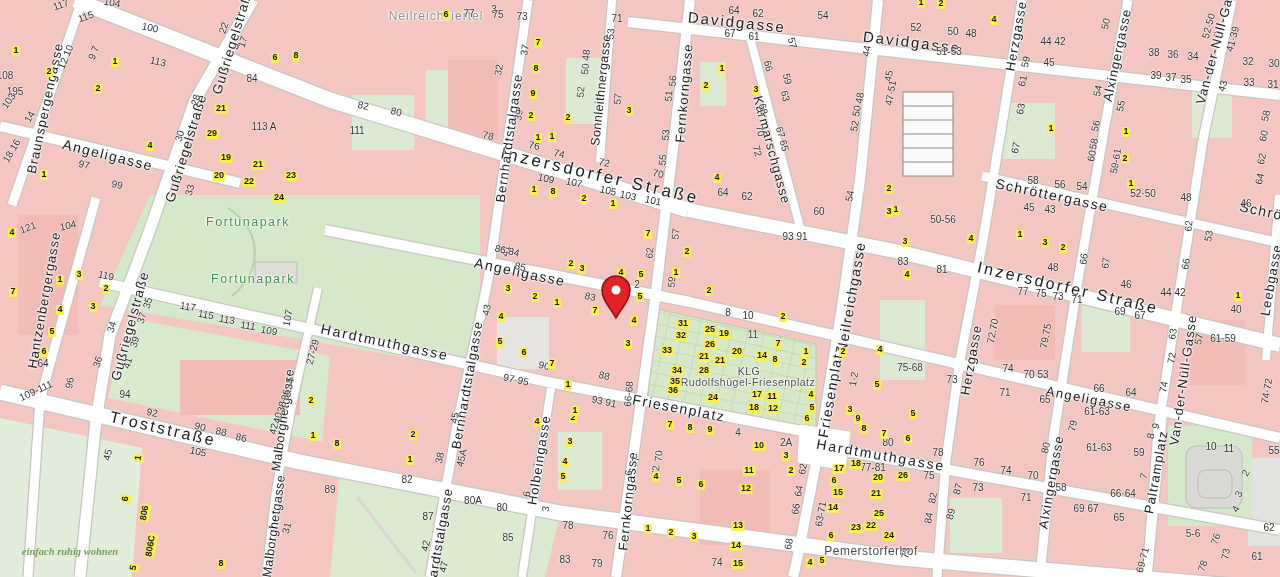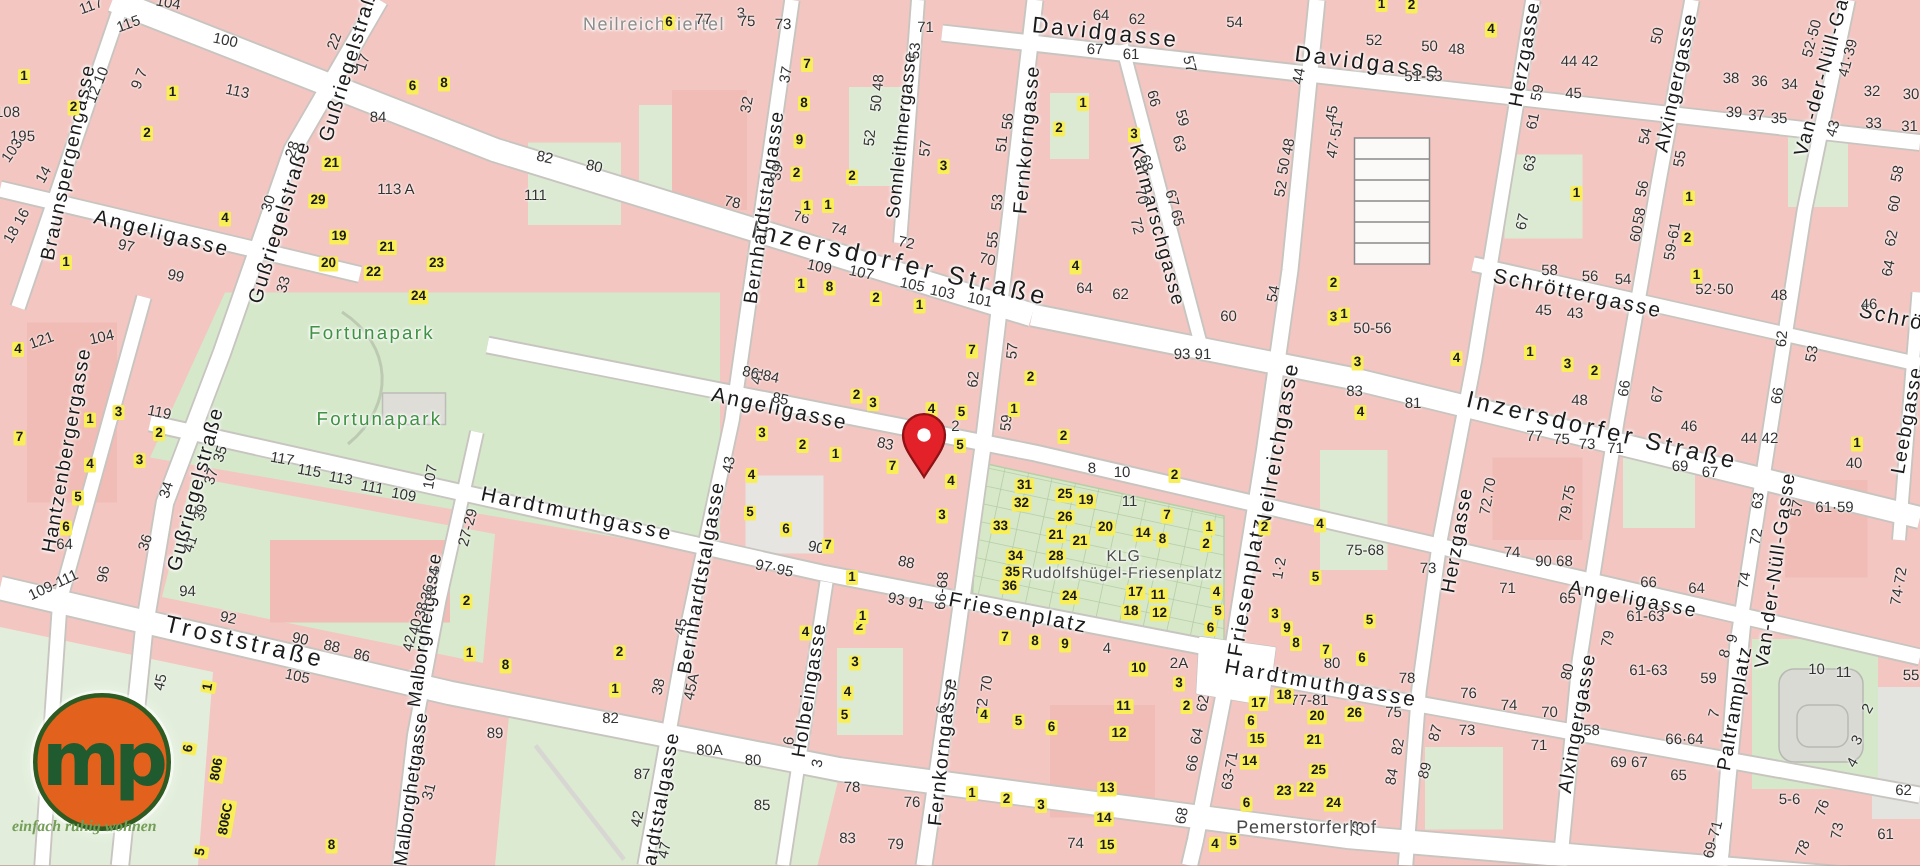--- a/index.html
+++ b/index.html
@@ -15,21 +15,21 @@
         background:#f8ee58;padding:0 1.5px;border-radius:1px;white-space:nowrap;
         transform:translate(-50%,-50%);}
   .area-district{color:#8d8d8d;letter-spacing:1px;}
   .area-park{color:#3f9143;letter-spacing:1.5px;}
   .area-detail{color:#4a4a4a;letter-spacing:.5px;}
   .logo{position:absolute;left:22px;top:462px;width:86px;height:86px;border-radius:50%;
         background:#e2611c;border:3px solid #2e5b22;box-shadow:0 0 0 2px rgba(255,255,255,.55),0 0 10px rgba(255,255,255,.6);
         display:flex;align-items:center;justify-content:center;z-index:30;}
   .logo-text{font-weight:bold;font-size:50px;color:#1f5b2e;letter-spacing:-4px;
              font-family:"DejaVu Sans",sans-serif;transform:translateY(-2px);}
-  .tagline{position:absolute;left:8px;top:546px;width:124px;text-align:left;z-index:30;
+  .tagline{position:absolute;left:8px;top:546px;width:124px;text-align:center;z-index:30;
            font-family:"Liberation Serif",serif;font-style:italic;font-weight:bold;
            color:#739e57;font-size:10.5px;}
   .pinlayer{position:absolute;left:0;top:0;z-index:20;}
 </style>
 </head>
 <body>
 
 <div class="stage">
 
   <svg class="base" width="1280" height="577" viewBox="0 0 1280 577">
@@ -302,21 +302,21 @@
       <span class="num" style="left: 850px; top: 196px; transform: translate(-50%, -50%) rotate(-80deg);">54</span>
       <span class="num" style="left: 916px; top: 28px; transform: translate(-50%, -50%) rotate(0deg);">52</span>
       <span class="num" style="left: 953px; top: 32px; transform: translate(-50%, -50%) rotate(0deg);">50</span>
       <span class="num" style="left: 971px; top: 34px; transform: translate(-50%, -50%) rotate(0deg);">48</span>
       <span class="num" style="left: 949px; top: 52px; transform: translate(-50%, -50%) rotate(0deg);">51-53</span>
       <span class="num" style="left: 673px; top: 81px; transform: translate(-50%, -50%) rotate(-85deg);">56</span>
       <span class="num" style="left: 669px; top: 96px; transform: translate(-50%, -50%) rotate(-85deg);">51</span>
       <span class="num" style="left: 723px; top: 193px; transform: translate(-50%, -50%) rotate(0deg);">64</span>
       <span class="num" style="left: 747px; top: 197px; transform: translate(-50%, -50%) rotate(0deg);">62</span>
       <span class="num" style="left: 819px; top: 212px; transform: translate(-50%, -50%) rotate(0deg);">60</span>
-      <span class="num" style="left: 915px; top: 220px; transform: translate(-50%, -50%) rotate(0deg);">50-56</span>
+      <span class="num" style="left: 943px; top: 220px; transform: translate(-50%, -50%) rotate(0deg);">50-56</span>
       <span class="num" style="left: 903px; top: 262px; transform: translate(-50%, -50%) rotate(0deg);">83</span>
       <span class="num" style="left: 942px; top: 270px; transform: translate(-50%, -50%) rotate(0deg);">81</span>
       <span class="num" style="left: 795px; top: 237px; transform: translate(-50%, -50%) rotate(0deg);">93 91</span>
       <span class="num" style="left: 910px; top: 368px; transform: translate(-50%, -50%) rotate(0deg);">75-68</span>
       <span class="num" style="left: 952px; top: 380px; transform: translate(-50%, -50%) rotate(0deg);">73</span>
       <span class="num" style="left: 1053px; top: 42px; transform: translate(-50%, -50%) rotate(0deg);">44 42</span>
       <span class="num" style="left: 1049px; top: 63px; transform: translate(-50%, -50%) rotate(0deg);">45</span>
       <span class="num" style="left: 1026px; top: 62px; transform: translate(-50%, -50%) rotate(-78deg);">59</span>
       <span class="num" style="left: 1023px; top: 81px; transform: translate(-50%, -50%) rotate(-78deg);">61</span>
       <span class="num" style="left: 1021px; top: 109px; transform: translate(-50%, -50%) rotate(-78deg);">63</span>
@@ -368,21 +368,21 @@
       <span class="num" style="left: 1058px; top: 297px; transform: translate(-50%, -50%) rotate(0deg);">73</span>
       <span class="num" style="left: 1077px; top: 300px; transform: translate(-50%, -50%) rotate(0deg);">71</span>
       <span class="num" style="left: 1173px; top: 334px; transform: translate(-50%, -50%) rotate(-80deg);">63</span>
       <span class="num" style="left: 1172px; top: 358px; transform: translate(-50%, -50%) rotate(-80deg);">72</span>
       <span class="num" style="left: 1164px; top: 387px; transform: translate(-50%, -50%) rotate(-80deg);">74</span>
       <span class="num" style="left: 1199px; top: 339px; transform: translate(-50%, -50%) rotate(-80deg);">57</span>
       <span class="num" style="left: 1223px; top: 339px; transform: translate(-50%, -50%) rotate(0deg);">61·59</span>
       <span class="num" style="left: 1236px; top: 310px; transform: translate(-50%, -50%) rotate(0deg);">40</span>
       <span class="num" style="left: 1267px; top: 391px; transform: translate(-50%, -50%) rotate(-80deg);">74·72</span>
       <span class="num" style="left: 1008px; top: 369px; transform: translate(-50%, -50%) rotate(0deg);">74</span>
-      <span class="num" style="left: 1036px; top: 375px; transform: translate(-50%, -50%) rotate(0deg);">90 68</span>
+      <span class="num" style="left: 1036px; top: 375px; transform: translate(-50%, -50%) rotate(0deg);">70 53</span>
       <span class="num" style="left: 1099px; top: 389px; transform: translate(-50%, -50%) rotate(0deg);">66</span>
       <span class="num" style="left: 1131px; top: 393px; transform: translate(-50%, -50%) rotate(0deg);">64</span>
       <span class="num" style="left: 993px; top: 331px; transform: translate(-50%, -50%) rotate(-80deg);">72.70</span>
       <span class="num" style="left: 1046px; top: 336px; transform: translate(-50%, -50%) rotate(-80deg);">79.75</span>
       <span class="num" style="left: 1005px; top: 393px; transform: translate(-50%, -50%) rotate(0deg);">71</span>
       <span class="num" style="left: 1045px; top: 400px; transform: translate(-50%, -50%) rotate(0deg);">65</span>
       <span class="num" style="left: 1097px; top: 412px; transform: translate(-50%, -50%) rotate(0deg);">61-63</span>
       <span class="num" style="left: 507px; top: 251px; transform: translate(-50%, -50%) rotate(12deg);">86 84</span>
       <span class="num" style="left: 520px; top: 267px; transform: translate(-50%, -50%) rotate(12deg);">85</span>
       <span class="num" style="left: 590px; top: 297px; transform: translate(-50%, -50%) rotate(12deg);">83</span>
@@ -644,17 +644,14 @@
     <g>
       <circle cx="624" cy="286" r="5" fill="#ffffff" stroke="#333333" stroke-width="1.3"></circle>
       <path d="M621,283 L627,289 M627,283 L621,289" stroke="#333333" stroke-width="1.3"></path>
     </g>
     <g>
       <path d="M616 318 C608 305 602 299 602 290 a14 14 0 1 1 28 0 c0 9 -6 15 -14 28 z" fill="#e22128" stroke="#8e1216" stroke-width="1.5"></path>
       <circle cx="616" cy="290" r="4.5" fill="#ffffff"></circle>
     </g>
   </svg>
 
-  <div class="logo">
-    <span class="logo-text">mp</span>
-  </div>
   <div class="tagline">einfach ruhig wohnen</div>
 </div>
 
 </body></html>

